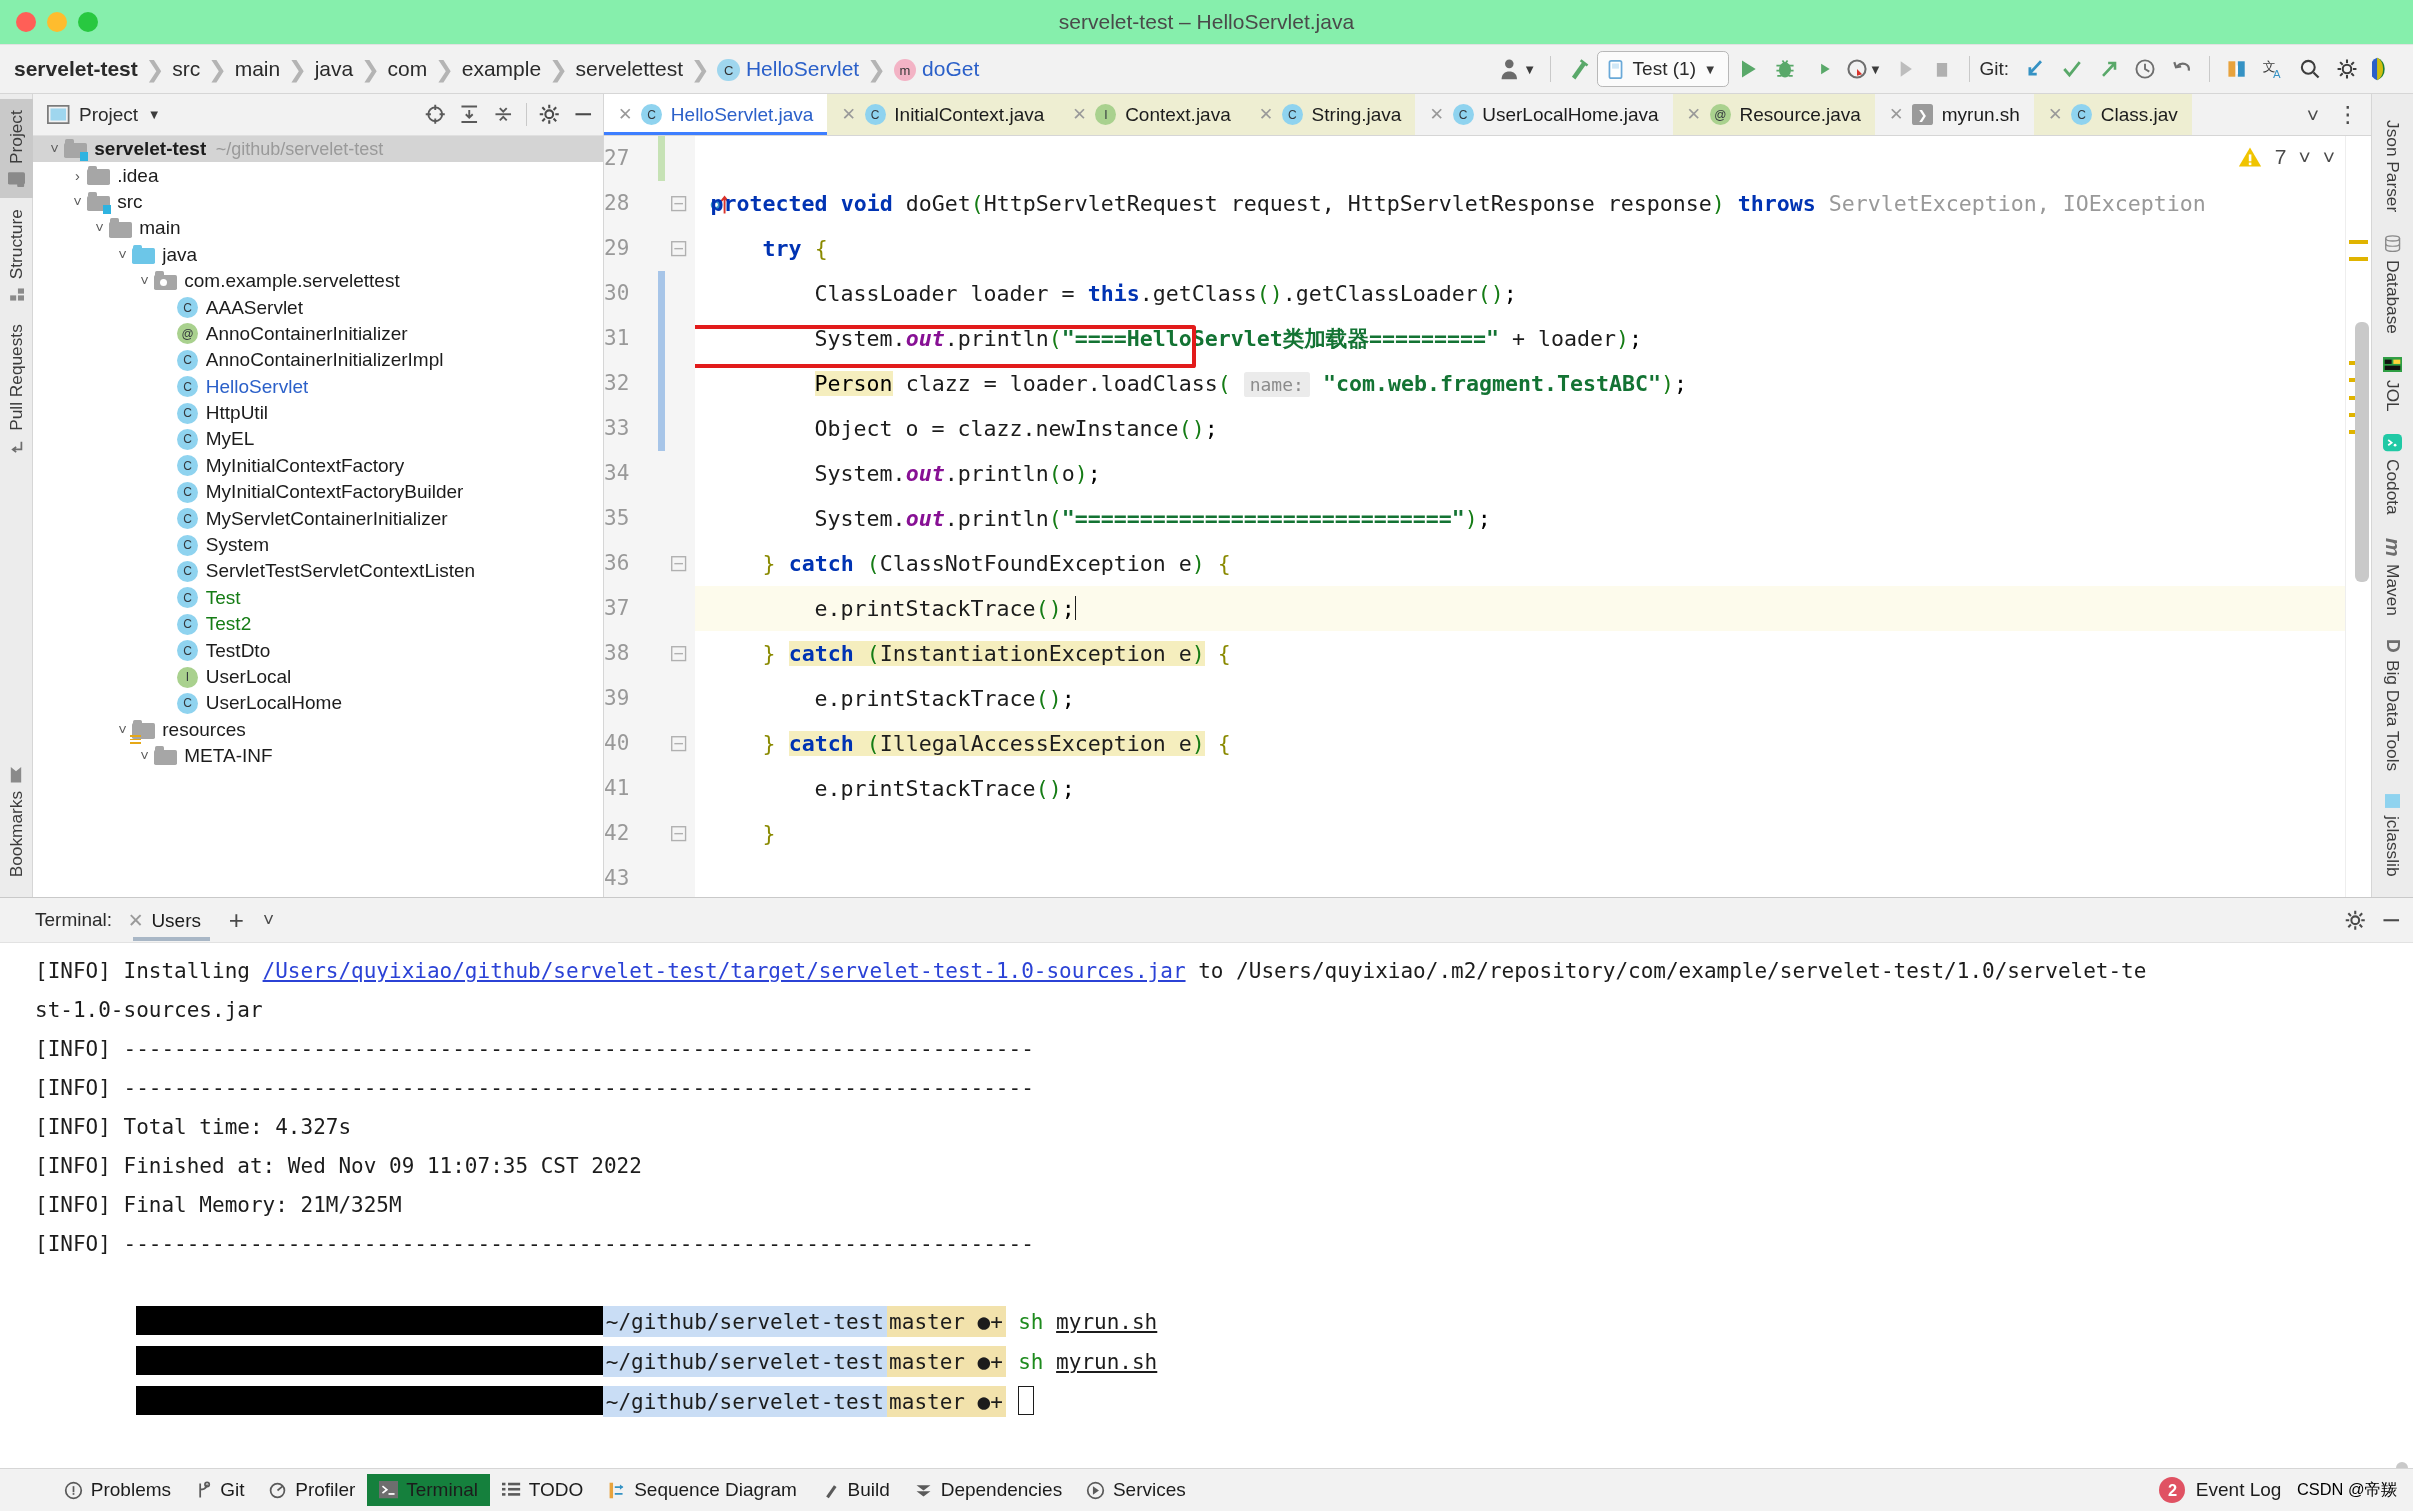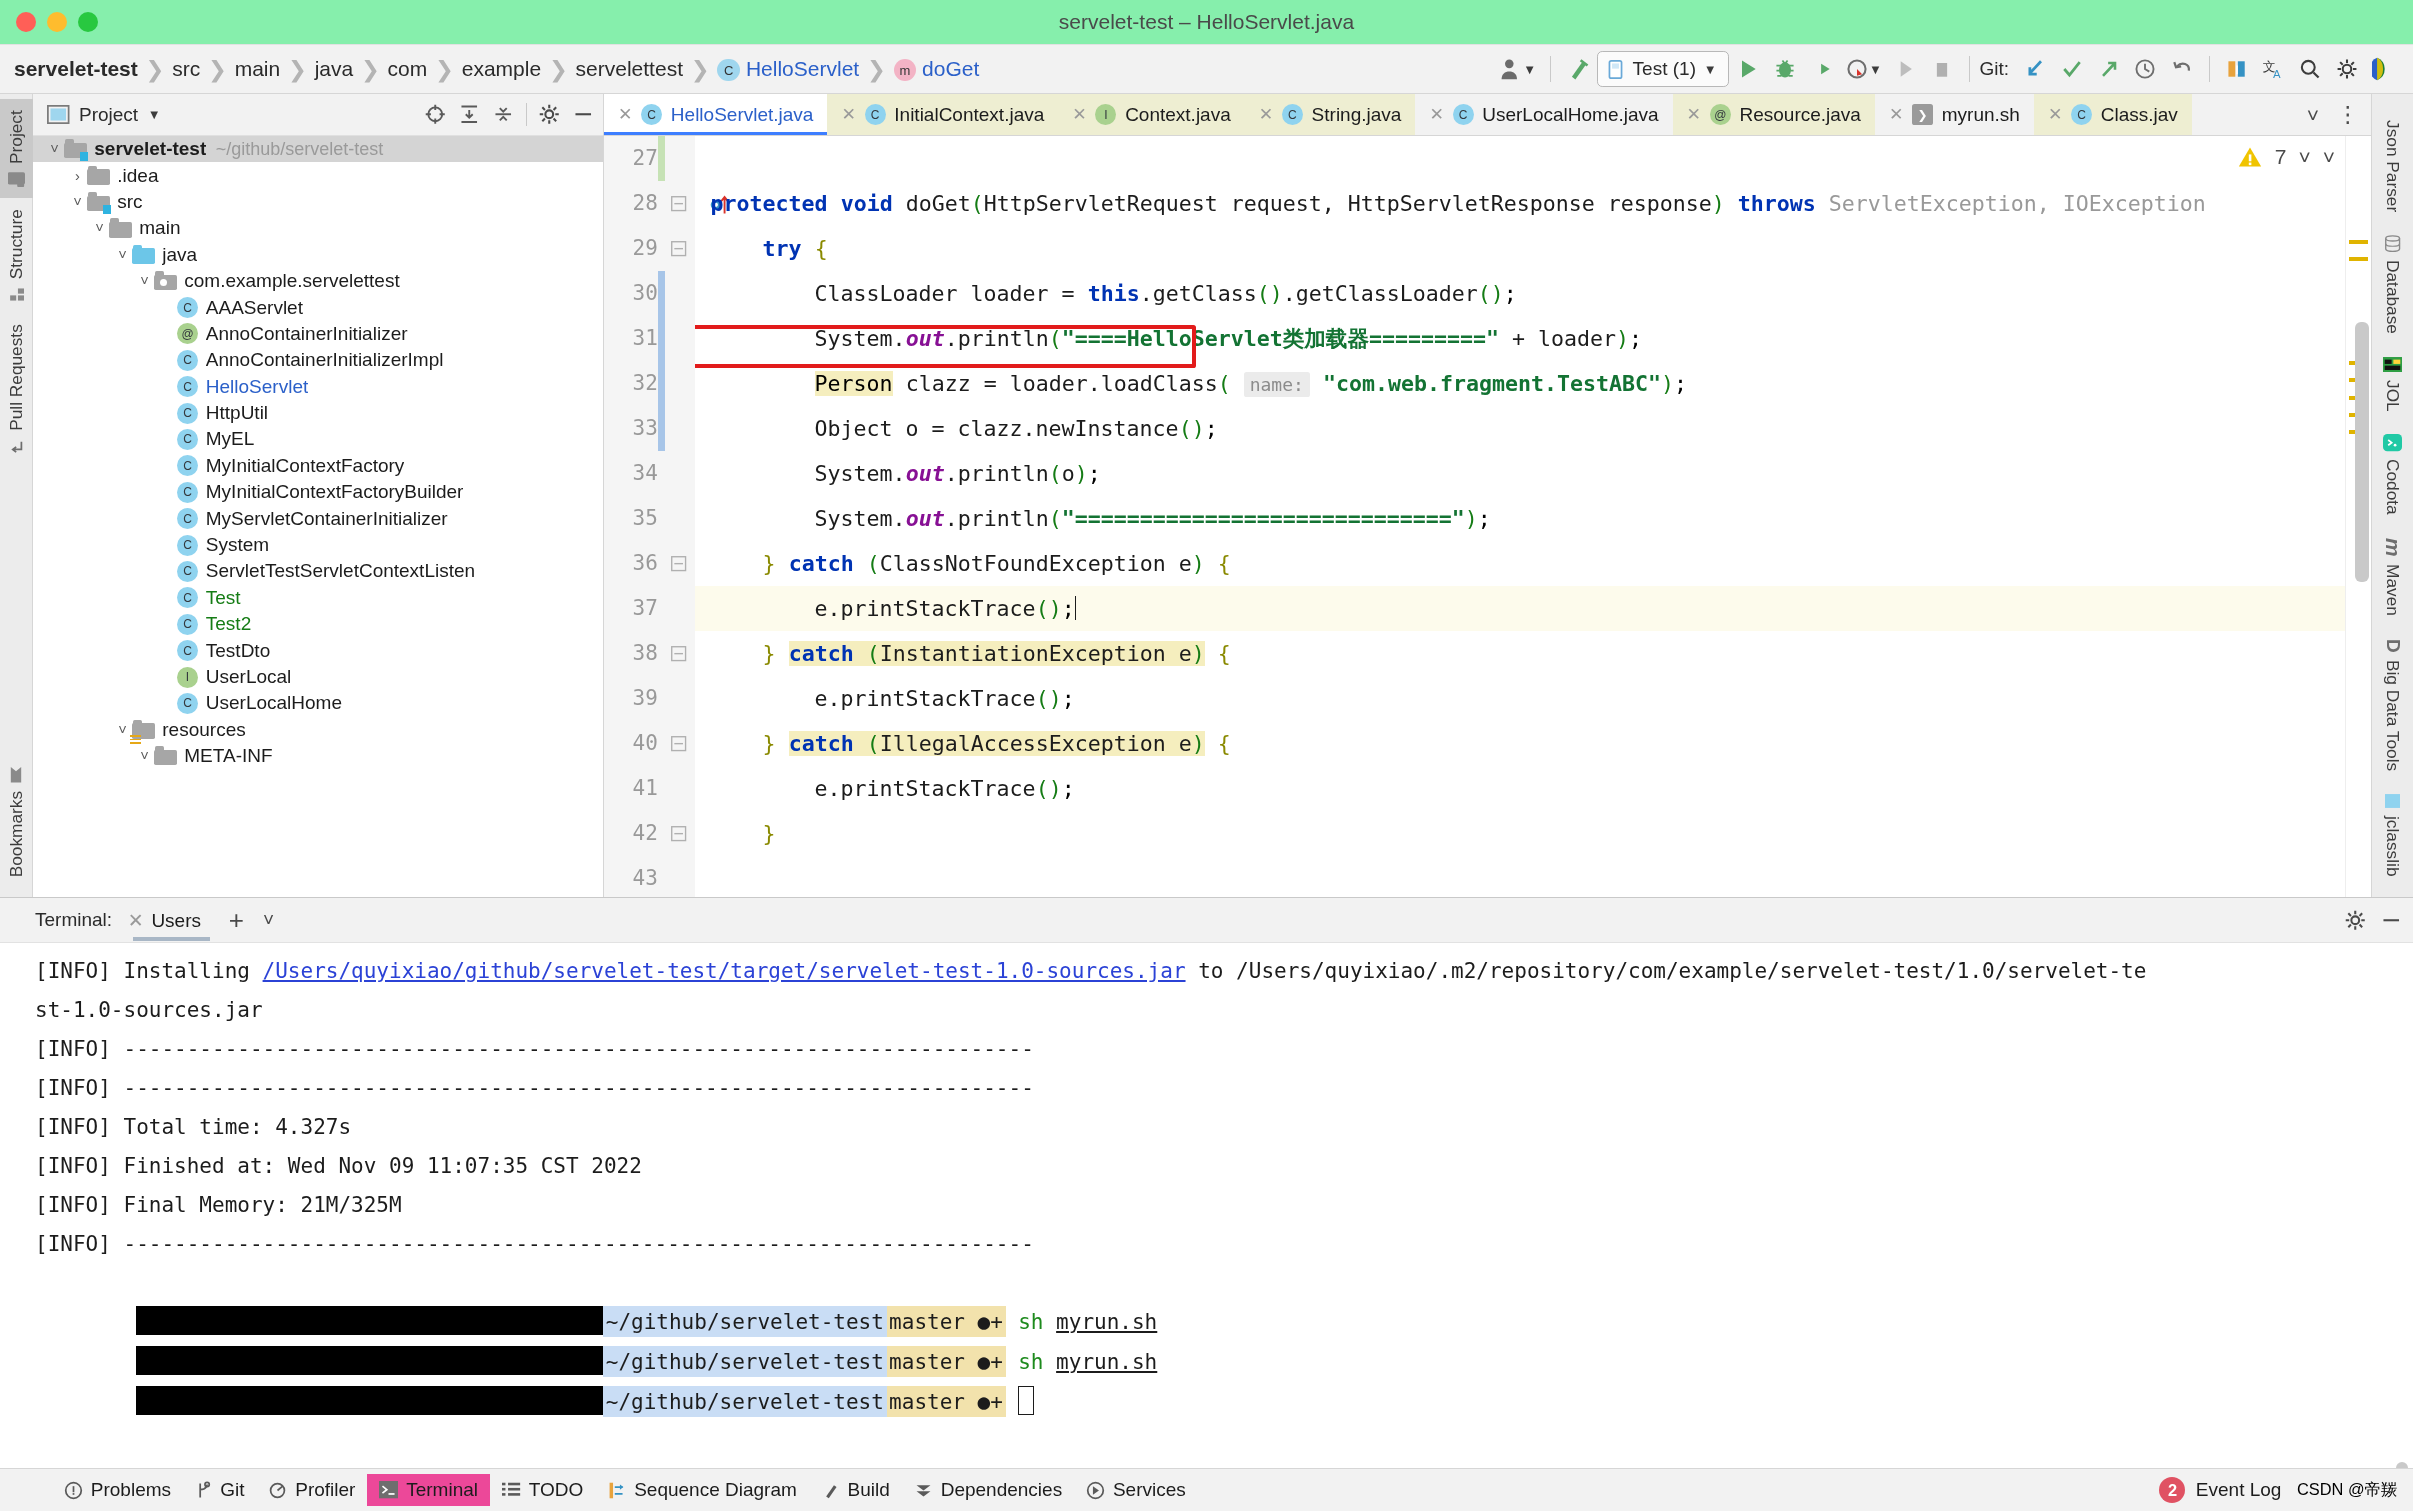--- a/index.html
+++ b/index.html
@@ -126,21 +126,21 @@
   .etab .x { color: #9a9a9a; font-size: 17.3px; }
   .etab.modified { background: #eeeed2; }
   .etab.active { background: #ffffff; }
   .etab.active .name { color: #2b60c9; }
   .etab.active::after { content:""; position:absolute; left:0; right:0; bottom:0; height:2.6px; background:#3d7eff; }
   .tabs-overflow { margin-left: auto; display: flex; align-items: center; gap: 3.5px; padding: 0 12px; }
 
   .editorbody { flex: 1 1 auto; display: flex; position: relative; background: #fff; min-height: 0; overflow: hidden; }
   .gutter { width: 91px; background: #f5f5f5; flex: 0 0 91px; position: relative; }
   .gutter .ln {
-    height: 45px; line-height: 45px; text-align: center; padding-right: 8.7px;
+    height: 45px; line-height: 45px; text-align: left; padding-right: 8.7px;
     font-family: "DejaVu Sans Mono", monospace; font-size: 21px; color: #999999;
     position: relative;
   }
   .gutter .mark {
     position: absolute; right: -36px; top: 50%; transform: translateY(-50%);
     font-size: 17.3px;
   }
   .lnstrip { position:absolute; left: 54px; top:0; bottom:0; width: 7px; }
   .codearea {
     flex: 1 1 auto; position: relative; overflow: hidden;
@@ -211,21 +211,21 @@
   .cursorbox { display:inline-block; width:15.6px; height:29px; border:1.7px solid #1c1c1c; vertical-align:-6px; }
   .term-scroll { position:absolute; right: 5.2px; top: 52px; width: 12px; height: 216px; background:#c9c9c9; border-radius:6px;}
 
   
   .statusbar {
     height: 43px; background: #f2f2f2; border-top: 0.9px solid #d6d6d6;
     display: flex; align-items: center; flex: 0 0 43px; padding: 0 15.6px 0 52px;
   }
   .sbitem { display: flex; align-items: center; gap: 7.8px; font-size: 19px; color: #1c1c1c;
             padding: 5.2px 12px; white-space: nowrap; }
-  .sbitem.active { background: #ec4899; }
+  .sbitem.active { background: #15803d; }
   .sb-right { margin-left: auto; display: flex; align-items: center; gap: 10.4px; }
   .evbadge {
     width: 26px; height: 26px; border-radius: 50%; background: #e05263; color: #fff;
     display: inline-flex; align-items: center; justify-content: center; font-size: 16.4px; font-weight: bold;
   }
   .watermark { font-size: 16.4px; color: #000000; margin-left: 5.2px; }
   svg { display: block; }
 </style>
 </head>
 <body>

